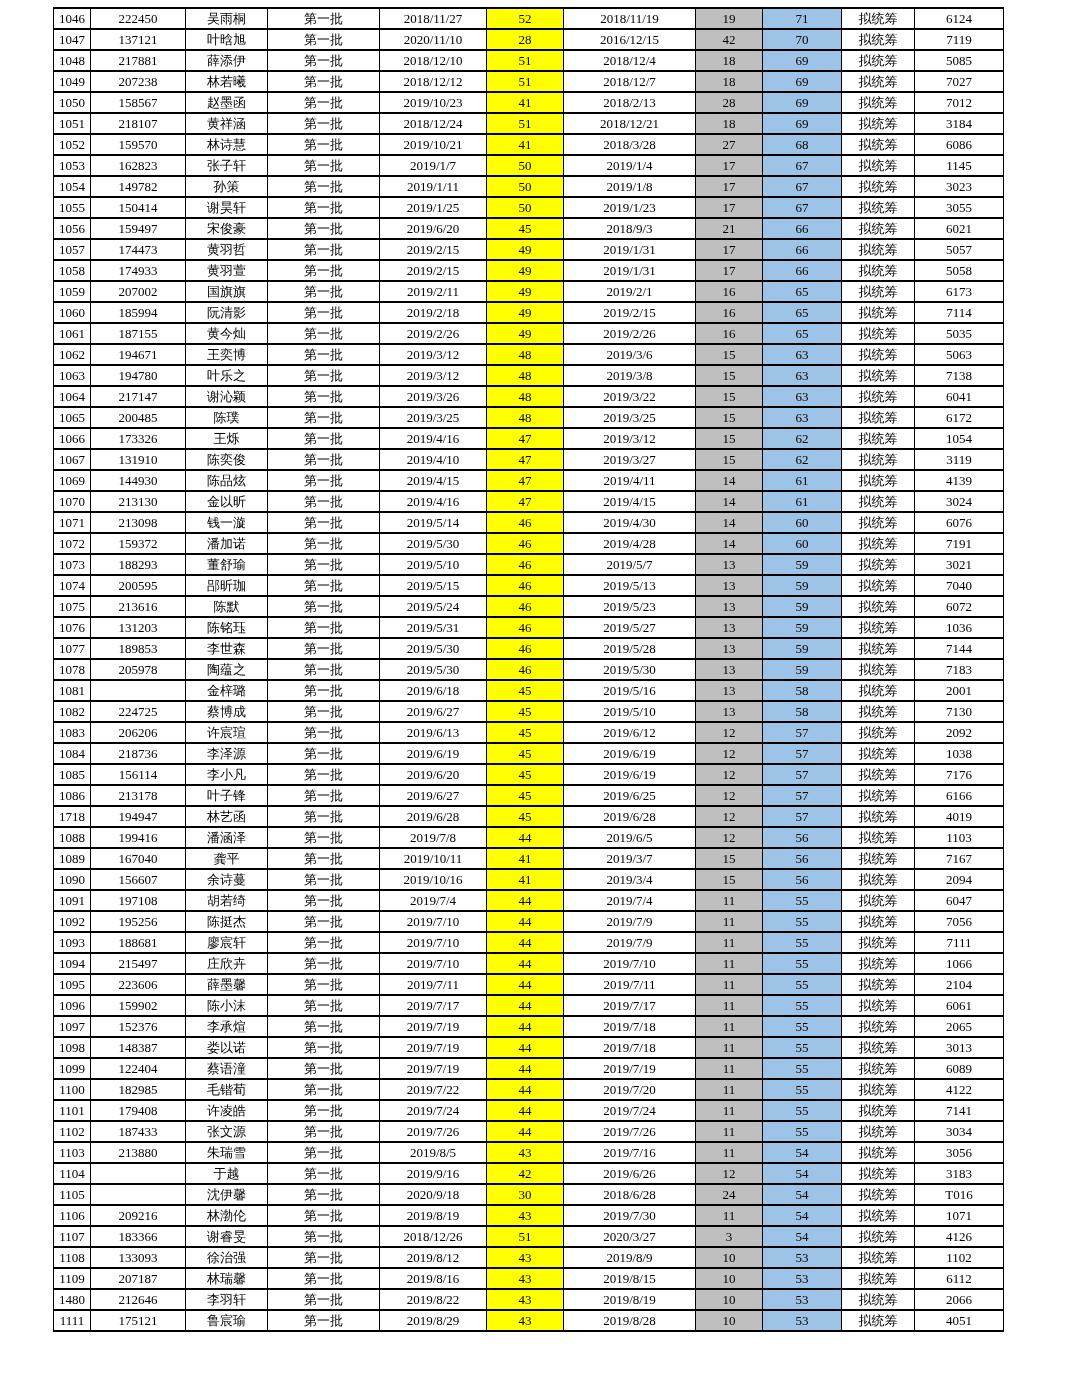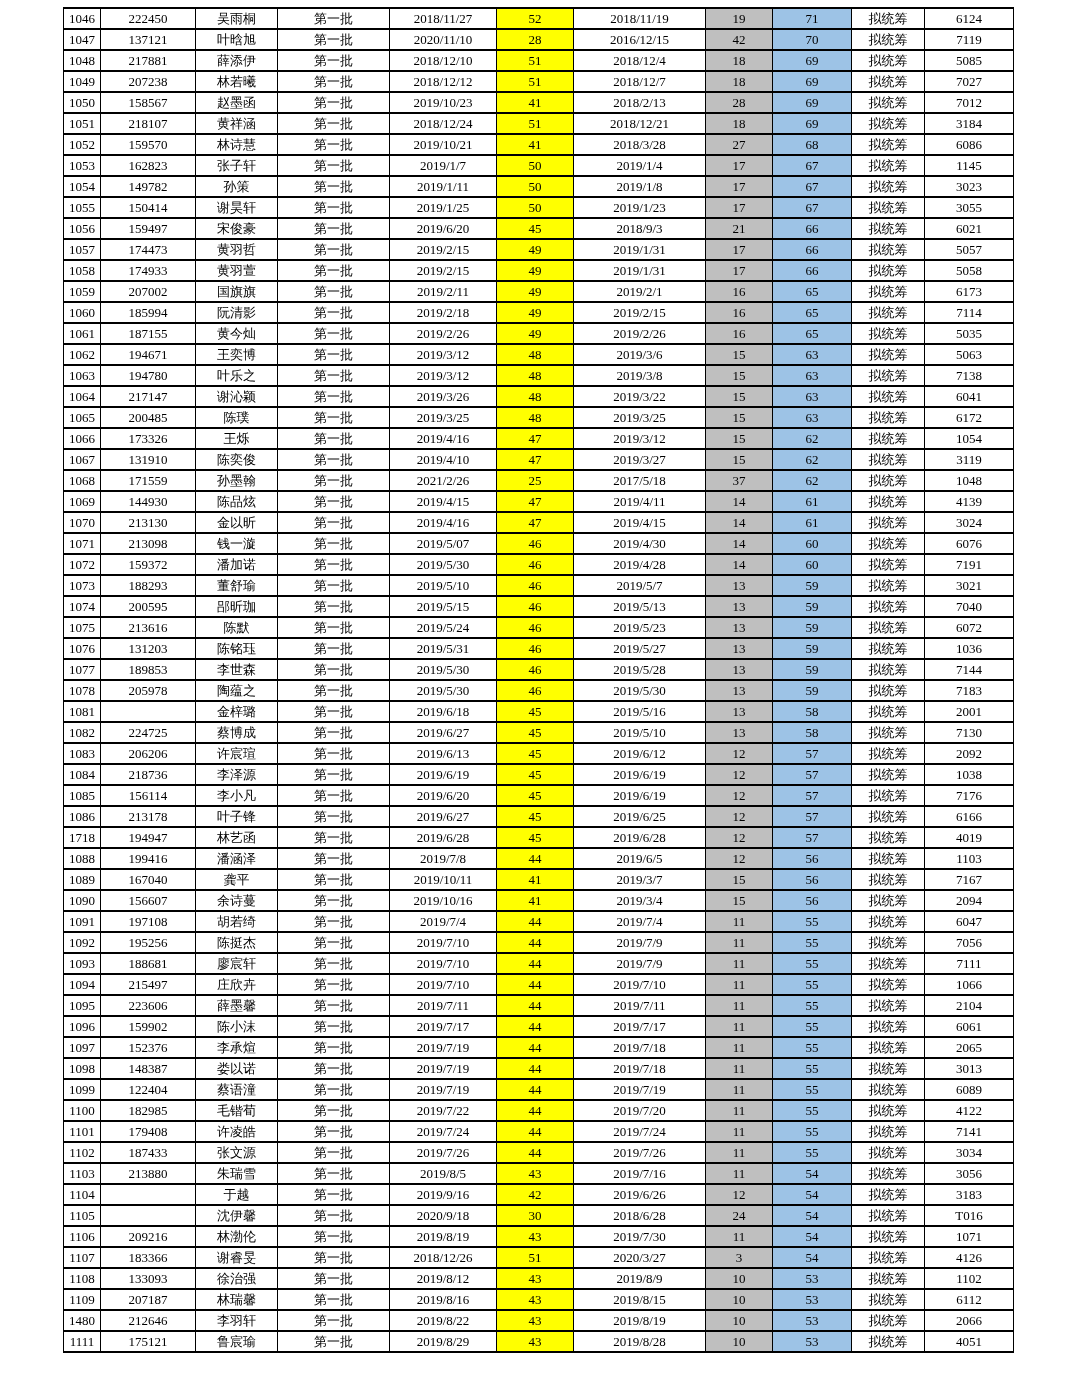--- a/index.html
+++ b/index.html
@@ -12,21 +12,21 @@
     font-family: "Liberation Serif", "DejaVu Serif", serif;
   }
   .page {
     position: relative;
     width: 1080px;
     height: 1394px;
     background: #ffffff;
   }
   table.roster {
     position: absolute;
-    left: 63px;
+    left: 53px;
     top: 7px;
     border-collapse: collapse;
     table-layout: fixed;
     width: 927px;
   }
   table.roster td {
     border-left: 1px solid #000;
     border-right: 1px solid #000;
     border-top: 2px solid #000;
     border-bottom: 2px solid #000;
@@ -340,33 +340,20 @@
           <td class="c3">第一批</td>
           <td class="c4">2019/4/10</td>
           <td class="c5">47</td>
           <td class="c6">2019/3/27</td>
           <td class="c7">15</td>
           <td class="c8">62</td>
           <td class="c9">拟统筹</td>
           <td class="c10">3119</td>
         </tr>
         <tr>
-          <td class="c0">1068</td>
-          <td class="c1">171559</td>
-          <td class="c2">孙墨翰</td>
-          <td class="c3">第一批</td>
-          <td class="c4">2021/2/26</td>
-          <td class="c5">25</td>
-          <td class="c6">2017/5/18</td>
-          <td class="c7">37</td>
-          <td class="c8">62</td>
-          <td class="c9">拟统筹</td>
-          <td class="c10">1048</td>
-        </tr>
-        <tr>
           <td class="c0">1069</td>
           <td class="c1">144930</td>
           <td class="c2">陈品炫</td>
           <td class="c3">第一批</td>
           <td class="c4">2019/4/15</td>
           <td class="c5">47</td>
           <td class="c6">2019/4/11</td>
           <td class="c7">14</td>
           <td class="c8">61</td>
           <td class="c9">拟统筹</td>
@@ -383,21 +370,21 @@
           <td class="c7">14</td>
           <td class="c8">61</td>
           <td class="c9">拟统筹</td>
           <td class="c10">3024</td>
         </tr>
         <tr>
           <td class="c0">1071</td>
           <td class="c1">213098</td>
           <td class="c2">钱一漩</td>
           <td class="c3">第一批</td>
-          <td class="c4">2019/5/07</td>
+          <td class="c4">2019/5/14</td>
           <td class="c5">46</td>
           <td class="c6">2019/4/30</td>
           <td class="c7">14</td>
           <td class="c8">60</td>
           <td class="c9">拟统筹</td>
           <td class="c10">6076</td>
         </tr>
         <tr>
           <td class="c0">1072</td>
           <td class="c1">159372</td>

